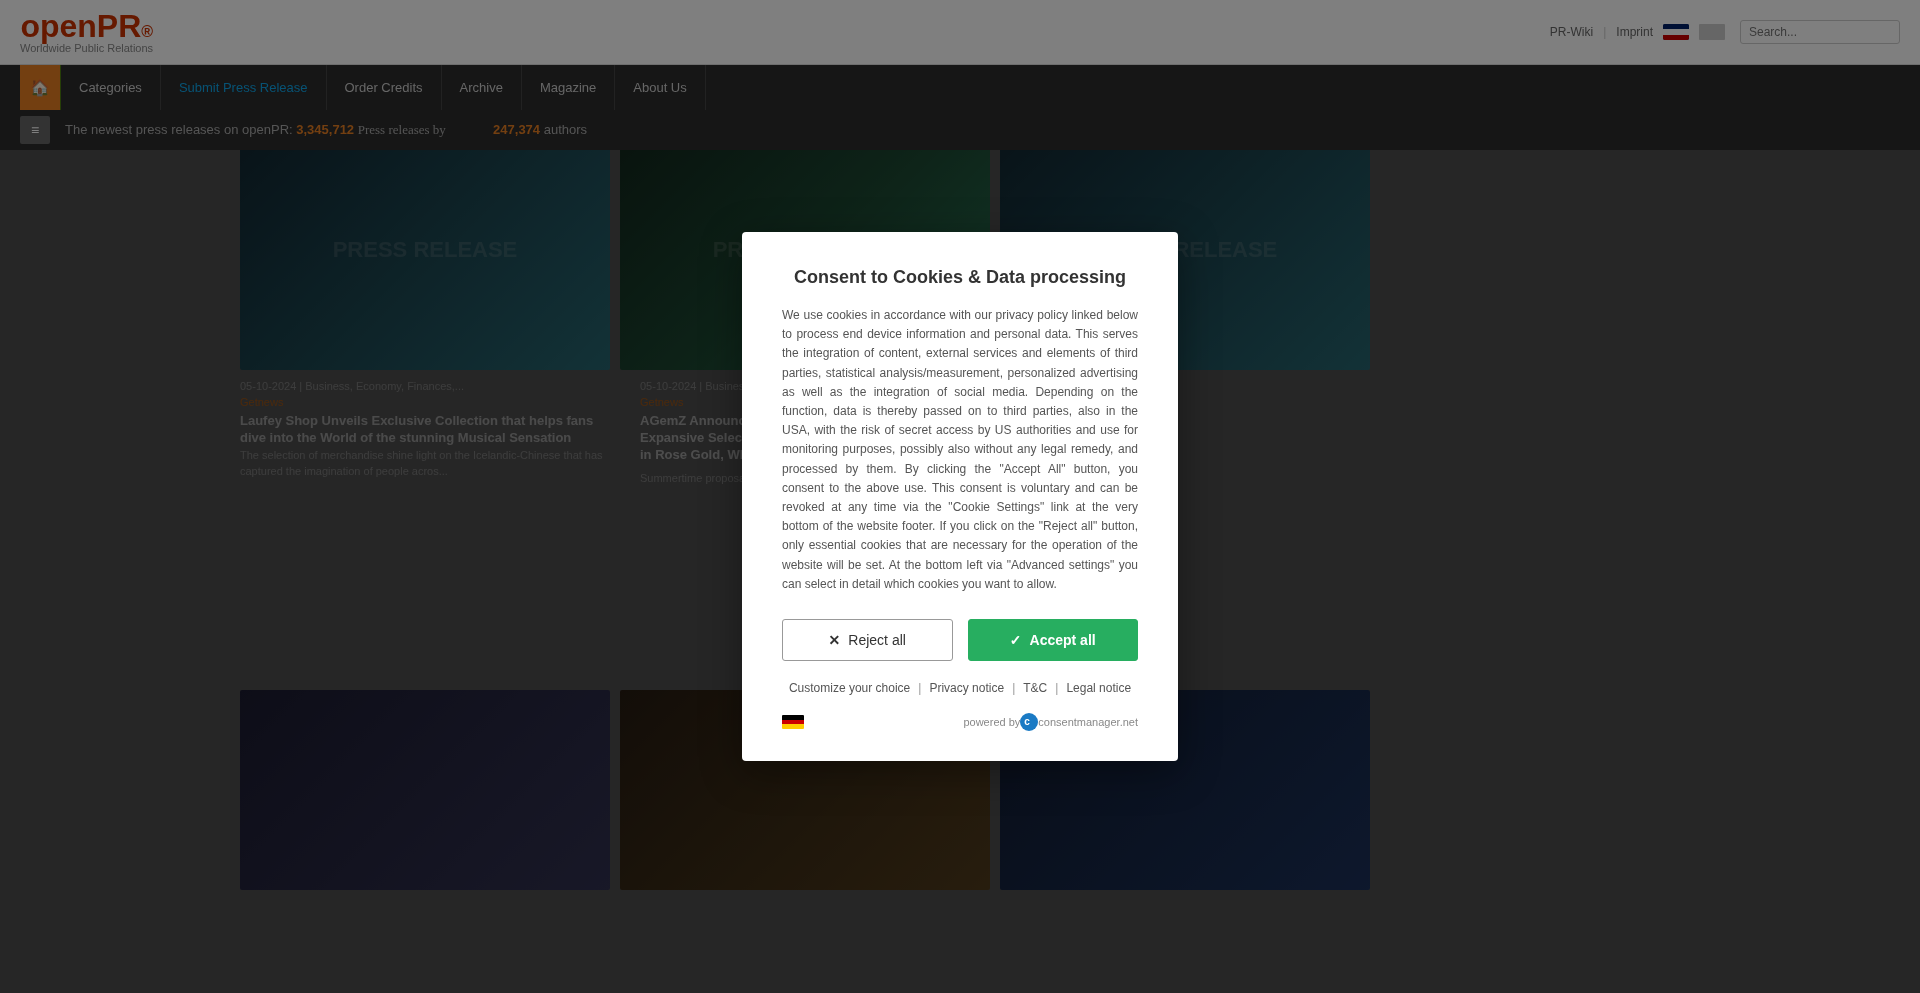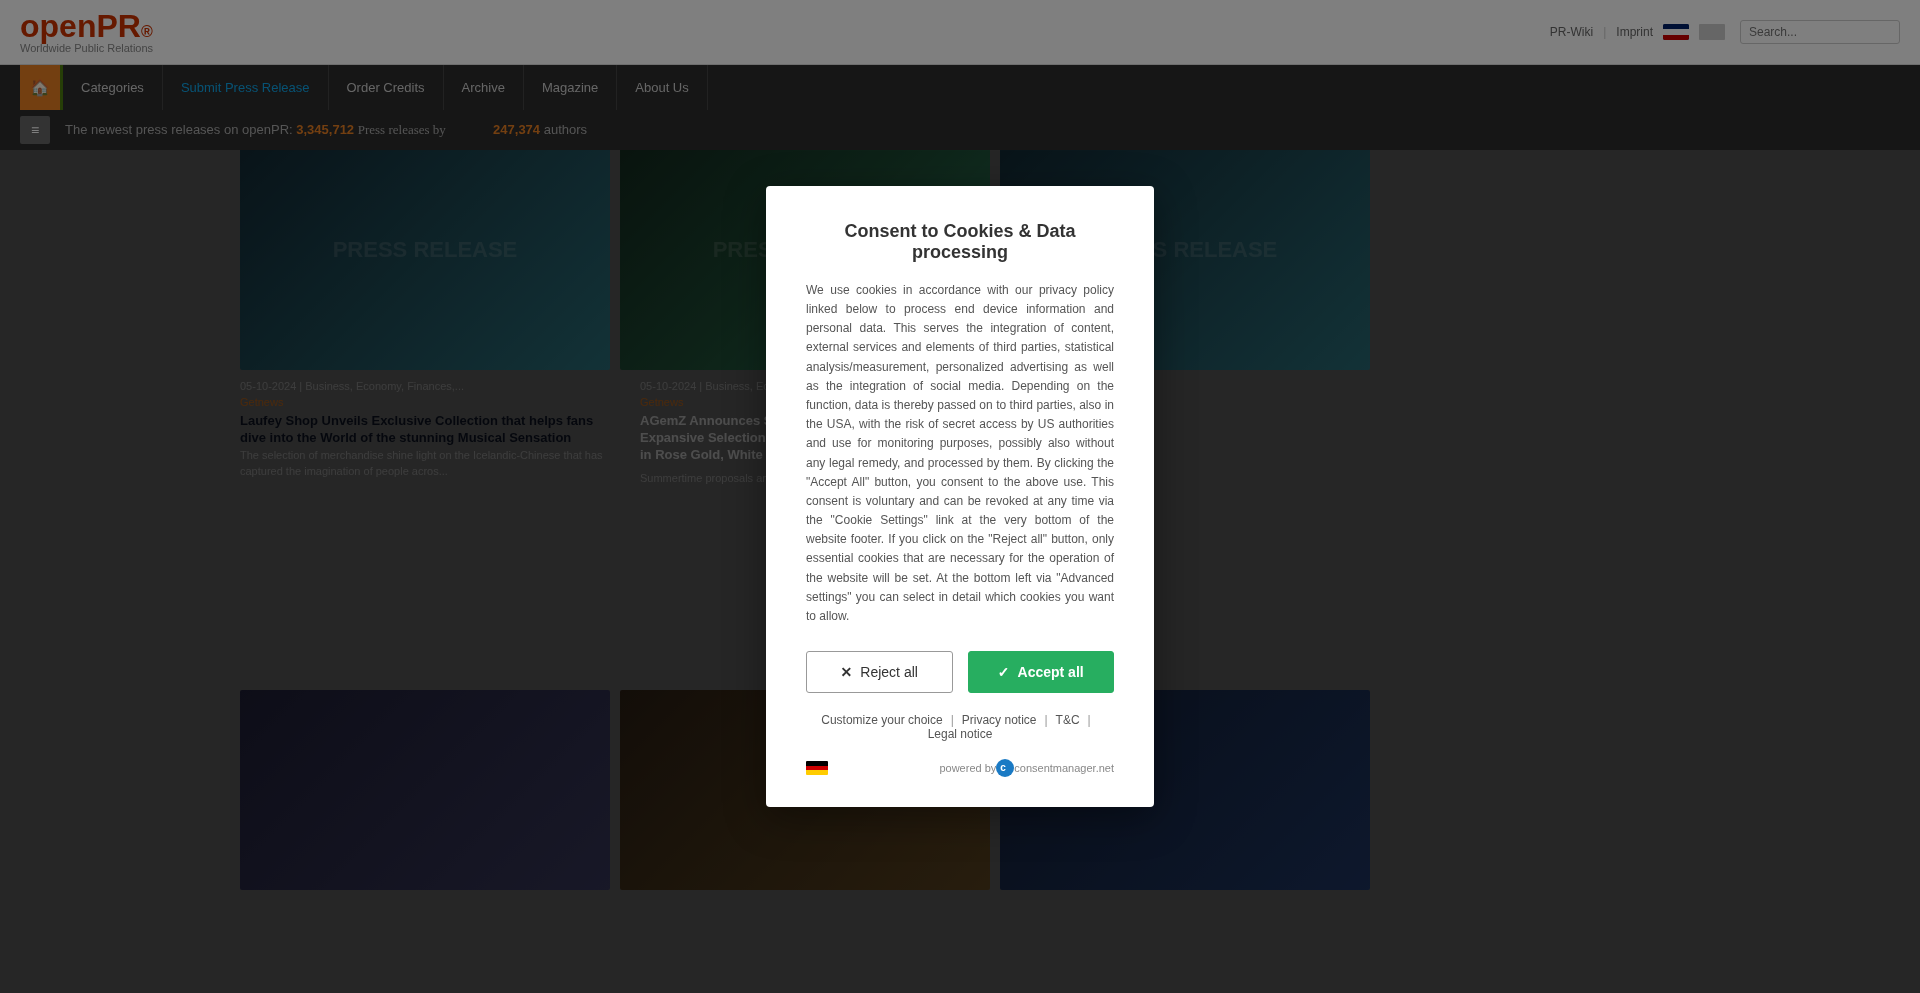--- a/index.html
+++ b/index.html
@@ -13,20 +13,21 @@
       align-items: center;
       padding: 0 20px;
       position: relative;
       z-index: 10;
       border-bottom: 1px solid #ddd;
     }
     .logo-area {
       display: flex;
       flex-direction: column;
       margin-right: auto;
+      text-align: right;
     }
     .logo-text {
       font-size: 32px;
       font-weight: bold;
       color: #c0392b;
       line-height: 1;
     }
     .logo-text span { color: #e67e22; }
     .logo-sub {
       font-size: 11px;
@@ -86,21 +87,21 @@
       color: #ccc;
       font-size: 13px;
       padding: 0 18px;
       height: 45px;
       display: flex;
       align-items: center;
       cursor: pointer;
       border-right: 1px solid #444;
       text-decoration: none;
     }
-    .nav-item:first-of-type { border-left: 3px solid #4d7c0f; }
+    .nav-item:first-of-type { border-left: 1px solid #4d7c0f; }
 
     
     .ticker {
       background: #2c2c2c;
       height: 40px;
       display: flex;
       align-items: center;
       padding: 0 20px;
       gap: 15px;
       position: relative;
@@ -129,21 +130,21 @@
       background: rgba(0,0,0,0.5);
       display: flex;
       align-items: center;
       justify-content: center;
       z-index: 100;
     }
 
     .modal {
       background: #fff;
       border-radius: 4px;
-      width: 388px;
+      width: 436px;
       padding: 35px 40px 30px;
       position: relative;
       box-shadow: 0 10px 40px rgba(0,0,0,0.4);
     }
 
     .modal-title {
       font-size: 18px;
       font-weight: bold;
       color: #333;
       margin-bottom: 18px;
@@ -273,21 +274,21 @@
       </div>
       <div style="width:370px; height:240px; background:linear-gradient(135deg,#1a3a4a,#2a6a7a,#3a9aaa); border-radius:2px; display:flex; align-items:center; justify-content:center; overflow:hidden;">
         <div style="color:rgba(255,255,255,0.2); font-size:22px; font-weight:bold;">PRESS RELEASE</div>
       </div>
     </div>
 
     <div style="position:absolute; top:380px; left:240px; right:240px; display:flex; gap:30px;">
       <div style="width:370px;">
         <div style="font-size:11px; color:#bbb; margin-bottom:4px;">05-10-2024 | Business, Economy, Finances,...</div>
         <div style="font-size:11px; color:#e67e22; margin-bottom:5px;">Getnews</div>
-        <div style="font-size:13px; font-weight:bold; color:#0f172a; line-height:1.3; ">Laufey Shop Unveils Exclusive Collection that helps fans dive into the World of the stunning Musical Sensation</div>
+        <div style="font-size:13px; font-weight:bold; color:#e5e5e5; line-height:1.3; ">Laufey Shop Unveils Exclusive Collection that helps fans dive into the World of the stunning Musical Sensation</div>
         <div style="font-size:11px; color:#bbb; line-height:1.5;">The selection of merchandise shine light on the Icelandic-Chinese that has captured the imagination of people acros...</div>
       </div>
       <div style="width:370px;">
         <div style="font-size:11px; color:#bbb; margin-bottom:4px;">05-10-2024 | Business, Economy, Finances,...</div>
         <div style="font-size:11px; color:#e67e22; margin-bottom:5px;">Getnews</div>
         <div style="font-size:13px; font-weight:bold; color:#eee; line-height:1.3; margin-bottom:6px;">AGemZ Announces Sizzling Summer Savings on an Expansive Selection of Moissanite and Morganite Rings Set in Rose Gold, White Gold, and More</div>
         <div style="font-size:11px; color:#bbb; line-height:1.5;">Summertime proposals and gift-giving are heating up...</div>
       </div>
       <div style="width:370px;"></div>
     </div>

